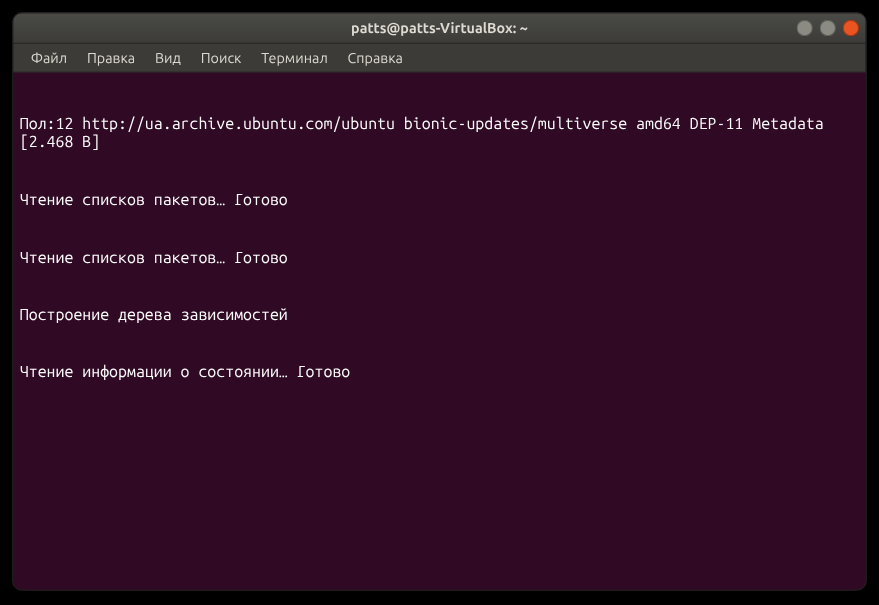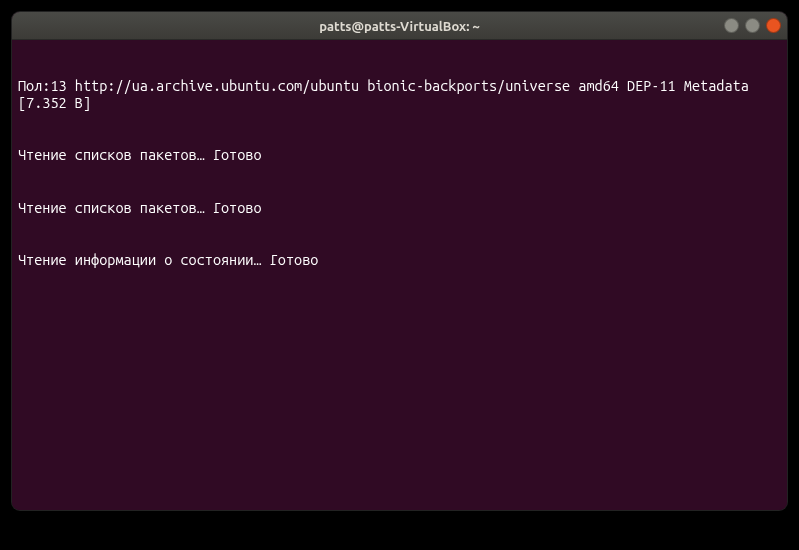--- a/index.html
+++ b/index.html
@@ -86,25 +86,34 @@
 <div class="window">
   <div class="titlebar">
     <span class="titlebar-title">patts@patts-VirtualBox: ~</span>
     <div class="window-controls">
       <span class="ctrl min"></span>
       <span class="ctrl max"></span>
       <span class="ctrl close"></span>
     </div>
   </div>
 
+  <div class="menubar">
+    <span class="menu-item">Файл</span>
+    <span class="menu-item">Правка</span>
+    <span class="menu-item">Вид</span>
+    <span class="menu-item">Поиск</span>
+    <span class="menu-item">Терминал</span>
+    <span class="menu-item">Справка</span>
+  </div>
 
   <div class="terminal">
-    <div class="term-line">Пол:13 http://ua.archive.ubuntu.com/ubuntu bionic-backports/universe amd64 DEP-11 Metadata [7.352 B]</div>
+    <div class="term-line">Пол:12 http://ua.archive.ubuntu.com/ubuntu bionic-updates/multiverse amd64 DEP-11 Metadata [2.468 B]</div>
     <div class="term-line">Чтение списков пакетов… Готово</div>
     <div class="term-line">Чтение списков пакетов… Готово</div>
+    <div class="term-line">Построение дерева зависимостей</div>
     <div class="term-line">Чтение информации о состоянии… Готово</div>
     
     
     
     
     
     
     
     
     

